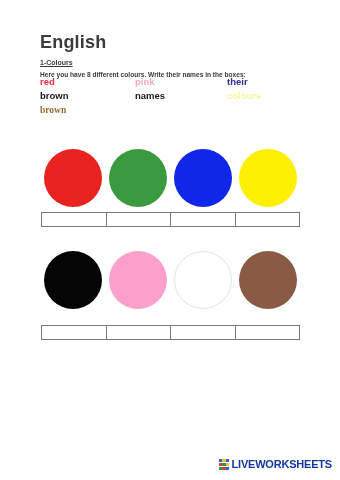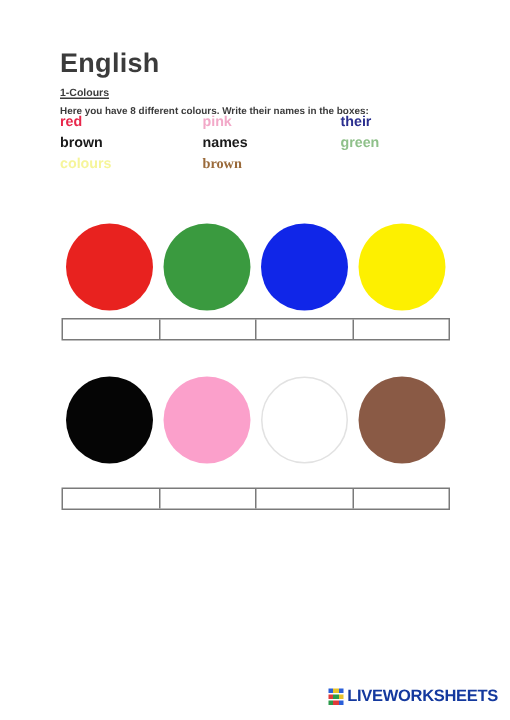--- a/index.html
+++ b/index.html
@@ -154,21 +154,20 @@
     <div><span class="subtitle">1-Colours</span></div>
     <div class="instructions">Here you have 8 different colours. Write their names in the boxes:</div>
   </div>
 
   <div class="wordbank">
     <span class="word" style="color: rgb(232, 39, 75);">red</span>
     <span class="word" style="color: rgb(242, 168, 200);">pink</span>
     <span class="word" style="color: rgb(43, 47, 143);">their</span>
     <span class="word" style="color: rgb(26, 26, 26);">brown</span>
     <span class="word" style="color: rgb(26, 26, 26);">names</span>
-    <span class="word" style="color: rgb(143, 192, 138);">green</span>
     <span class="word" style="color: rgb(246, 245, 154);">colours</span>
     <span class="word" style="color: rgb(154, 106, 58); font-family: Liberation Serif, serif;">brown</span>
     <span class="word" style="color: rgb(255, 255, 255);"></span>
   </div>
 
   <div class="circle-row row1">
     <div class="circle-cell">
       <div class="circle" style="background: rgb(232, 34, 31);"></div>
     </div>
     <div class="circle-cell">

